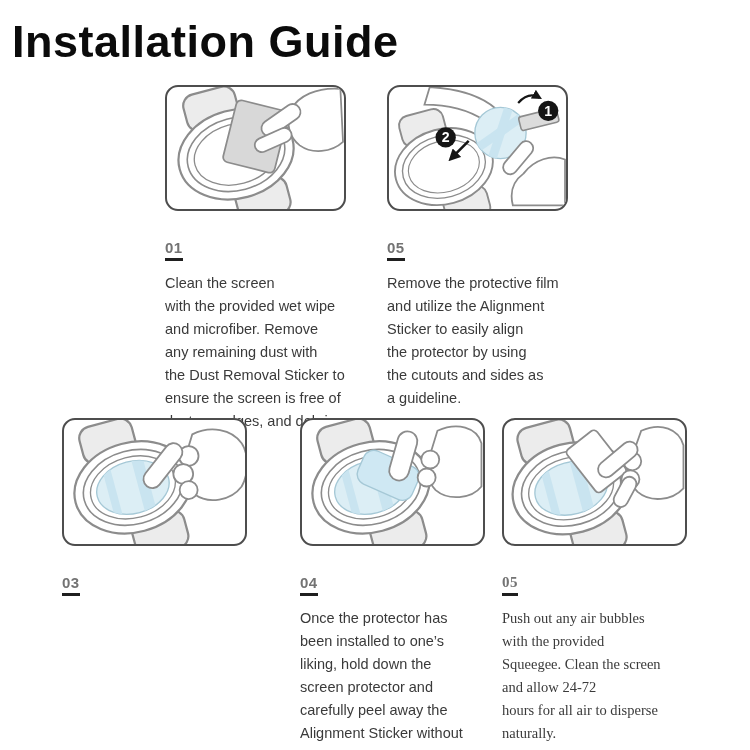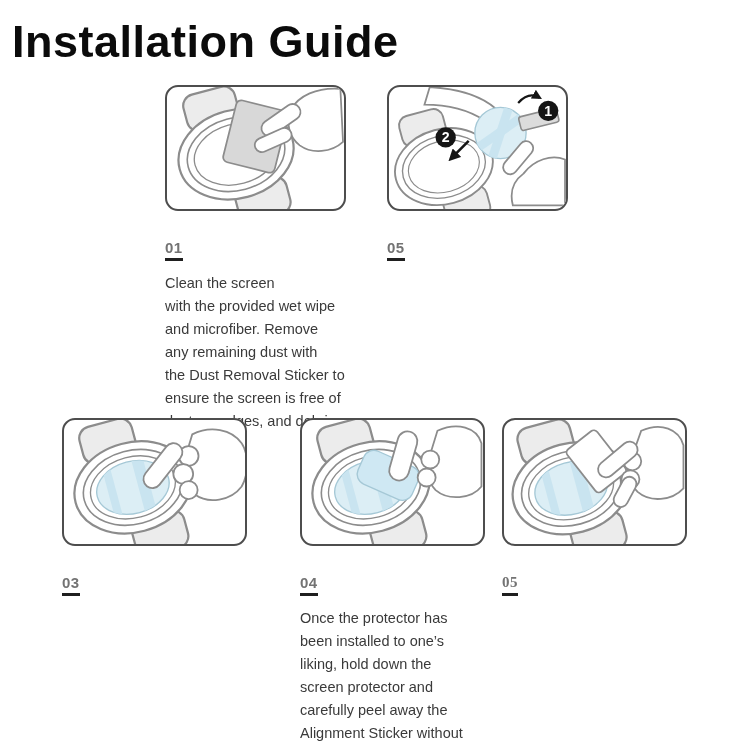--- a/index.html
+++ b/index.html
@@ -128,20 +128,26 @@
           <text class="badge-txt" x="180" y="32.5">1</text>
         </g>
         <g>
           <circle cx="64" cy="57" r="11.5" fill="#151515"></circle>
           <text class="badge-txt" x="64" y="62.5">2</text>
         </g>
         <line x1="90" y1="61" x2="70" y2="81" stroke="#151515" stroke-width="3" marker-end="url(#ah)"></line>
       </svg>
     </div>
     <div class="stepnum">05</div>
+    <div class="steptext">Remove the protective film
+and utilize the Alignment
+Sticker to easily align
+the protector by using
+the cutouts and sides as
+a guideline.</div>
   </div>
 
   <div class="step bot s3">
     <div class="panel">
       <svg viewBox="0 0 200 138">
         <g>
           <use href="#watchBase" transform="translate(76,75) rotate(-15)"></use>
           <use href="#watchGlass" transform="translate(76,75) rotate(-15)"></use>
         </g>
         <g>
@@ -199,15 +205,21 @@
           <g transform="translate(126,44) rotate(50)">
               <rect x="-9" y="-26" width="18" height="52" rx="9" fill="#ffffff" stroke="#8c8c8c" stroke-width="2"></rect>
             </g>
           <g transform="translate(134,80) rotate(28)">
               <rect x="-8" y="-18" width="16" height="36" rx="8" fill="#ffffff" stroke="#8c8c8c" stroke-width="2"></rect>
             </g>
         </g>
       </svg>
     </div>
     <div class="stepnum">05</div>
+    <div class="steptext">Push out any air bubbles
+with the provided
+Squeegee. Clean the screen
+and allow 24-72
+hours for all air to disperse
+naturally.</div>
   </div>
 
 </div>
 
 </body></html>

